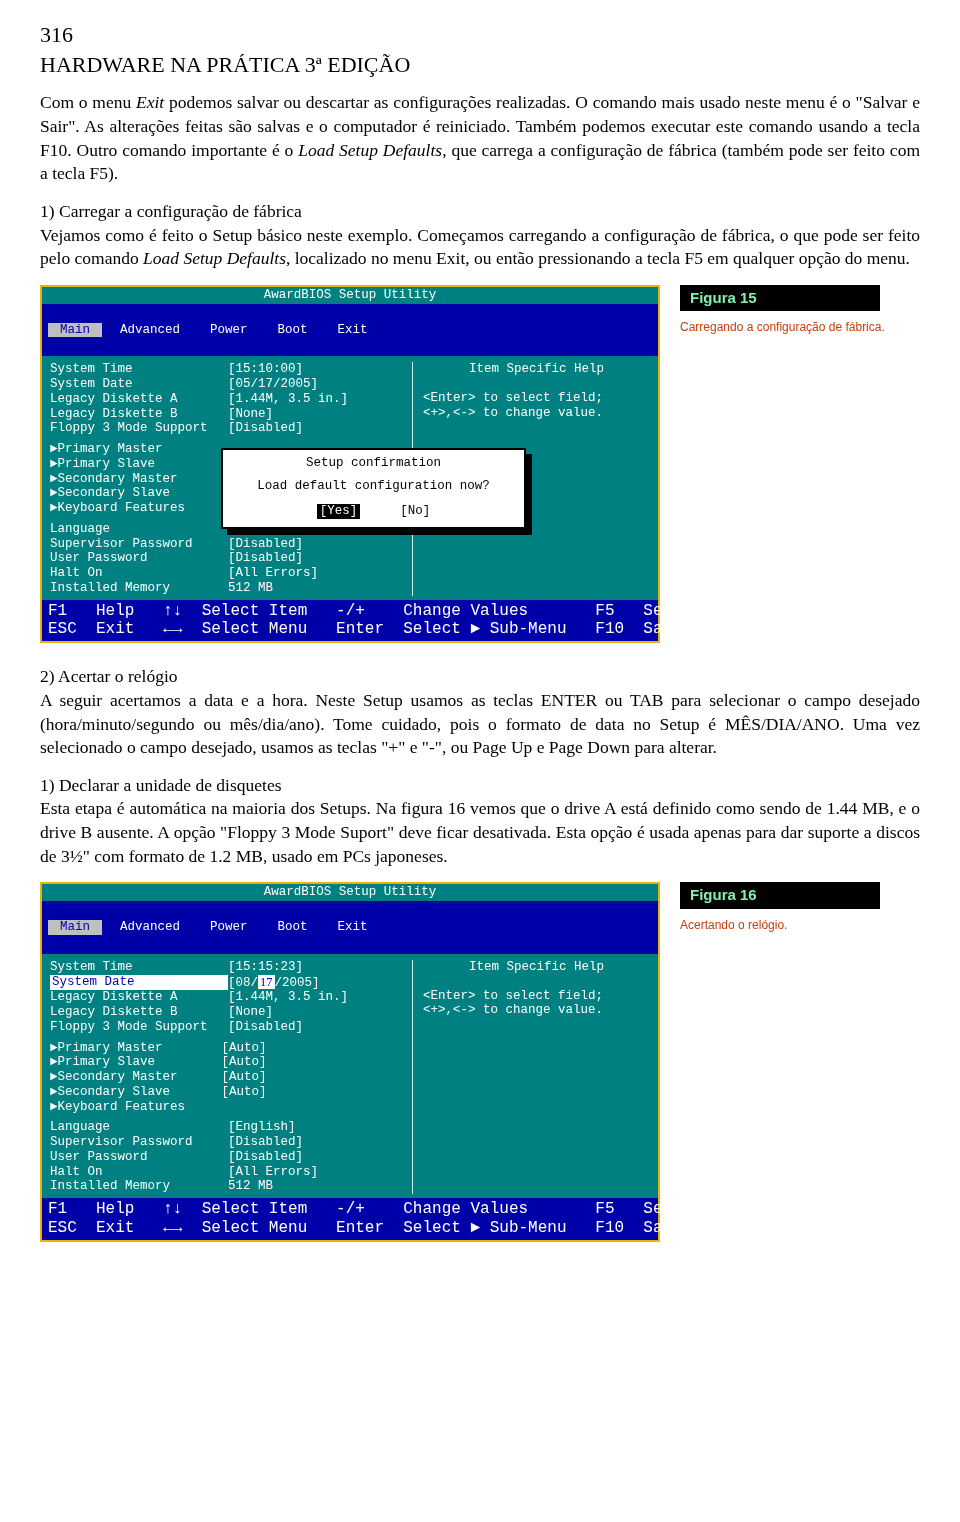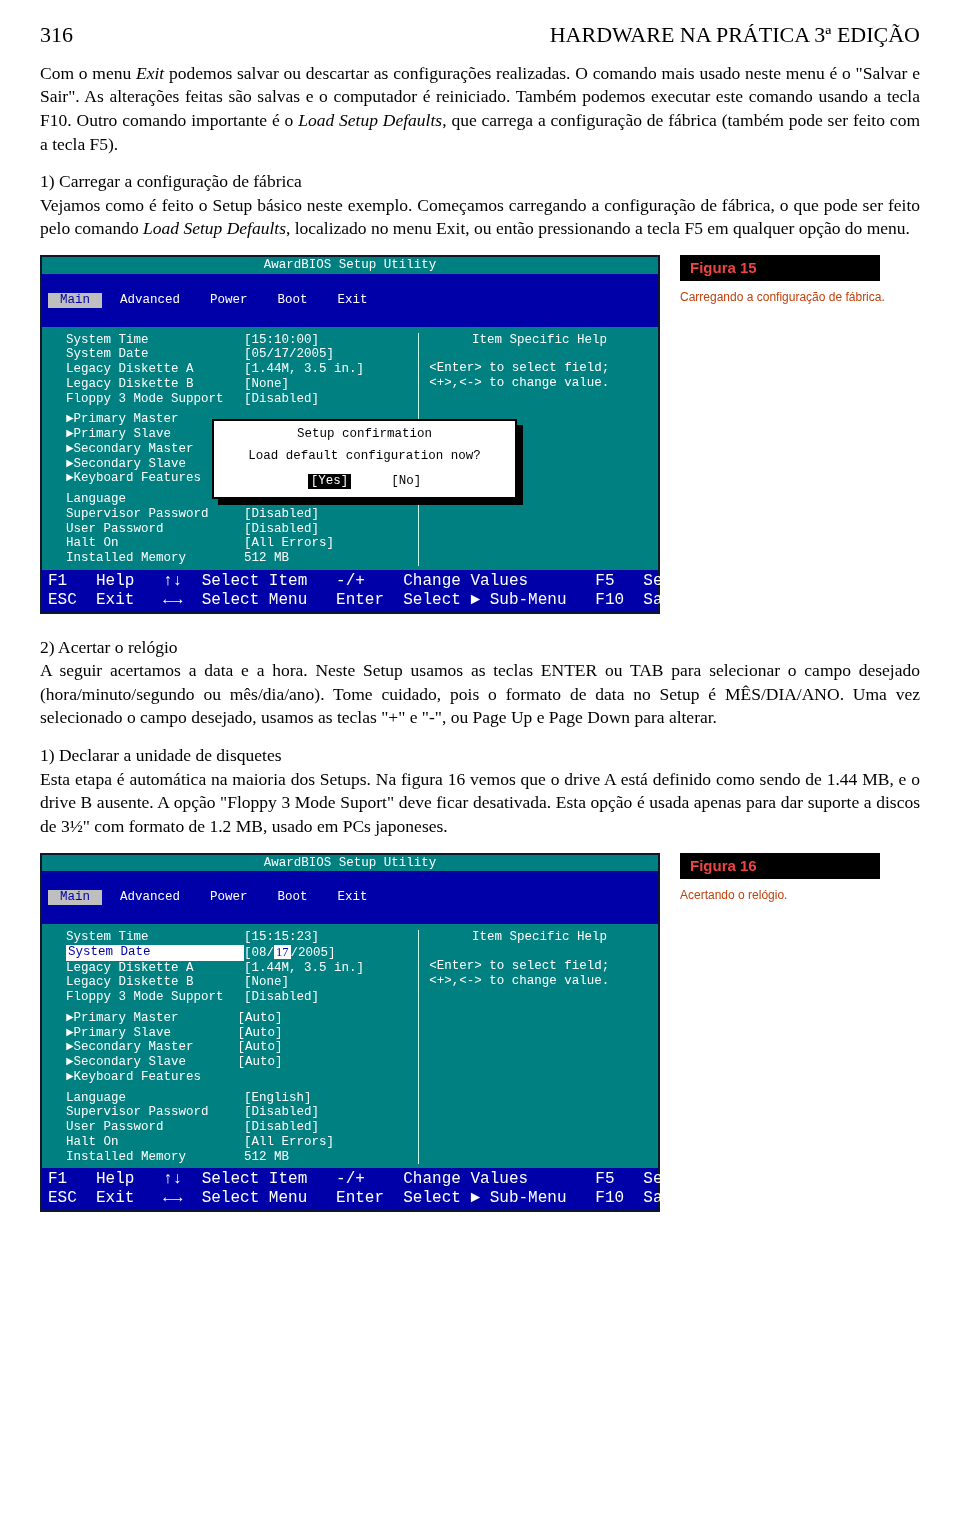--- a/index.html
+++ b/index.html
@@ -11,20 +11,21 @@
     margin: 0 auto;
     padding: 20px 40px 30px 40px;
     font-size: 17.5px;
     line-height: 1.35;
   }
   .header-row {
     display: flex;
     justify-content: space-between;
     font-size: 22px;
     margin-bottom: 12px;
+    flex-direction: column;
   }
   .page-num { font-weight: normal; }
   .header-title { }
   p { text-align: justify; margin-bottom: 14px; }
   .italic { font-style: italic; }
   .section-title { font-weight: normal; }
 
   
   .fig-row {
     display: flex;
@@ -32,21 +33,21 @@
     gap: 20px;
     margin: 12px 0 22px 0;
   }
   .bios {
     font-family: "Courier New", monospace;
     font-size: 12.5px;
     line-height: 1.18;
     width: 620px;
     background: #8b5cf6;
     color: #fff;
-    border: 2px solid #0f172a;
+    border: 2px solid #eab308;
   }
   .bios-title {
     background: #008080;
     color: #fff;
     text-align: center;
     padding: 1px 0;
   }
   .menubar {
     background: #0000a8;
     color: #fff;
@@ -57,42 +58,42 @@
   .menubar .tab { padding: 0 12px; }
   .menubar .tab.active { background: #bfbfbf; color: #0000a8; }
   .bios-body {
     display: flex;
     background: #008080;
     padding: 6px 8px 4px 8px;
     gap: 10px;
     min-height: 235px;
     position: relative;
   }
-  .bios-left { flex: 1.55; color: #fff; margin-left: 16px; }
+  .bios-left { flex: 1.55; color: #fff; }
   .bios-right {
     flex: 1;
     border-left: 1px solid #cfe;
     padding-left: 10px;
     color: #fff;
   }
   .bios-right .help-title { text-align: center; color: #fff; margin-bottom: 14px; }
   .row { display: flex; }
   .row .lbl { width: 178px; color: #fff; }
   .row .val { color: #fff; }
   .row.hl .lbl { background: #fff; color: #0000a8; padding: 0 2px; width: 178px; }
   .bios-footer {
     background: #0000a8;
     color: #fff;
     padding: 2px 6px;
     font-size: 16px;
     white-space: pre;
   }
   .dialog {
     position: absolute;
-    left: 170px;
+    left: 179px;
     top: 92px;
     width: 305px;
     background: #fff;
     color: #000;
     border: 2px solid #000;
     box-shadow: 6px 6px 0 #000;
     padding: 6px 10px 8px 10px;
     text-align: center;
   }
   .dialog .d-title { margin-bottom: 8px; }
@@ -101,21 +102,21 @@
   .dialog .d-btns .sel { background: #000; color: #fff; padding: 0 3px; }
 
   .hlval {
     background:#fff;color:#0000a8;padding:0 2px;font-family:Liberation Serif, serif;
   }
 
   .caption-col { flex: 1; }
   .fig-label {
     display: inline-block;
     background: #000;
-    color: #ef4444;
+    color: #86efac;
     font-family: Arial, sans-serif;
     font-weight: bold;
     font-size: 15px;
     padding: 3px 10px;
     min-width: 200px;
     margin-bottom: 8px;
   }
   .fig-caption {
     font-family: Arial, sans-serif;
     font-size: 12px;

